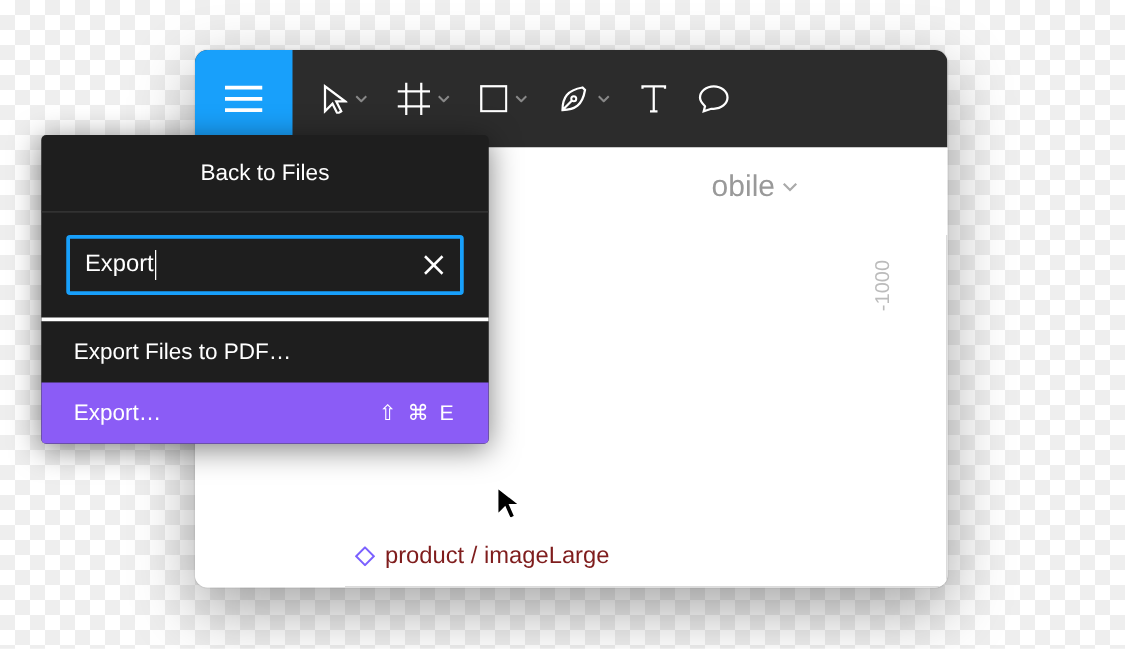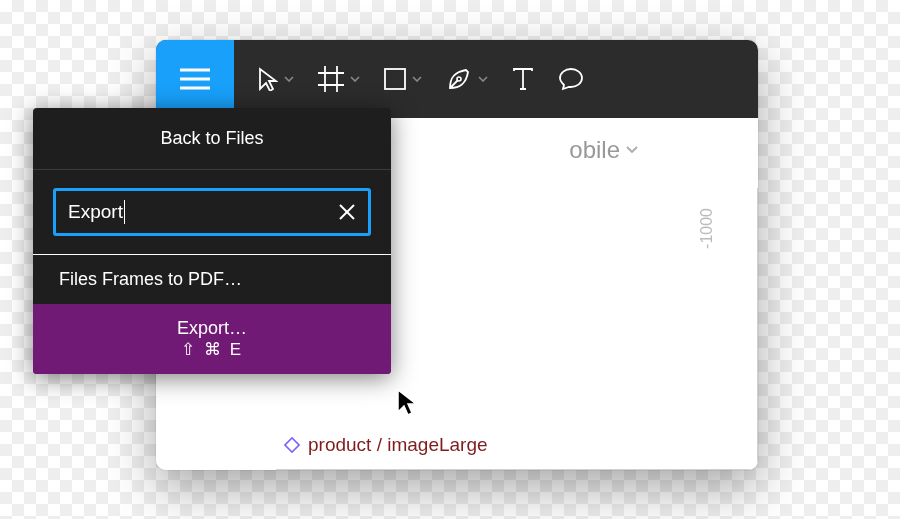--- a/index.html
+++ b/index.html
@@ -119,21 +119,21 @@
     color: #fff;
     font-size: 18px;
   }
   .dd-item {
     padding: 20px 12px;
     border-bottom: 1px solid #3a3a3a;
     text-align: center;
   }
   .dd-search-wrap {
     padding: 18px 20px;
-    border-bottom: 1px solid #ffffff;
+    border-bottom: 3px solid #ffffff;
   }
   .dd-search {
     border: 3px solid #18a0fb;
     border-radius: 3px;
     height: 48px;
     display: flex;
     align-items: center;
     padding: 0 12px;
     background: #1e1e1e;
   }
@@ -150,22 +150,21 @@
     margin-left: 1px;
   }
   .dd-search .spacer { flex: 1; }
   .dd-results { }
   .dd-row {
     padding: 14px 26px;
     display: flex;
     align-items: center;
   }
   .dd-row.sel {
-    background: #701a75;
-    flex-direction: column;
+    background: #8b5cf6;
   }
   .dd-row .lbl { flex: 1; }
   .dd-row .short {
     font-size: 17px;
     letter-spacing: 2px;
   }
   .pointer {
     position: absolute;
     left: 396px;
     top: 388px;
@@ -264,21 +263,21 @@
       <span class="cursor"></span>
       <span class="spacer"></span>
       <svg width="18" height="18" viewBox="0 0 18 18">
         <line x1="2" y1="2" x2="16" y2="16" stroke="#fff" stroke-width="2"></line>
         <line x1="16" y1="2" x2="2" y2="16" stroke="#fff" stroke-width="2"></line>
       </svg>
     </div>
   </div>
   <div class="dd-results">
     <div class="dd-row">
-      <span class="lbl">Files Frames to PDF…</span>
+      <span class="lbl">Export Files to PDF…</span>
     </div>
     <div class="dd-row sel">
       <span class="lbl">Export…</span>
       <span class="short">⇧ ⌘ E</span>
     </div>
   </div>
 </div>
 
 <div class="pointer">
   <svg width="22" height="28" viewBox="0 0 22 28">

